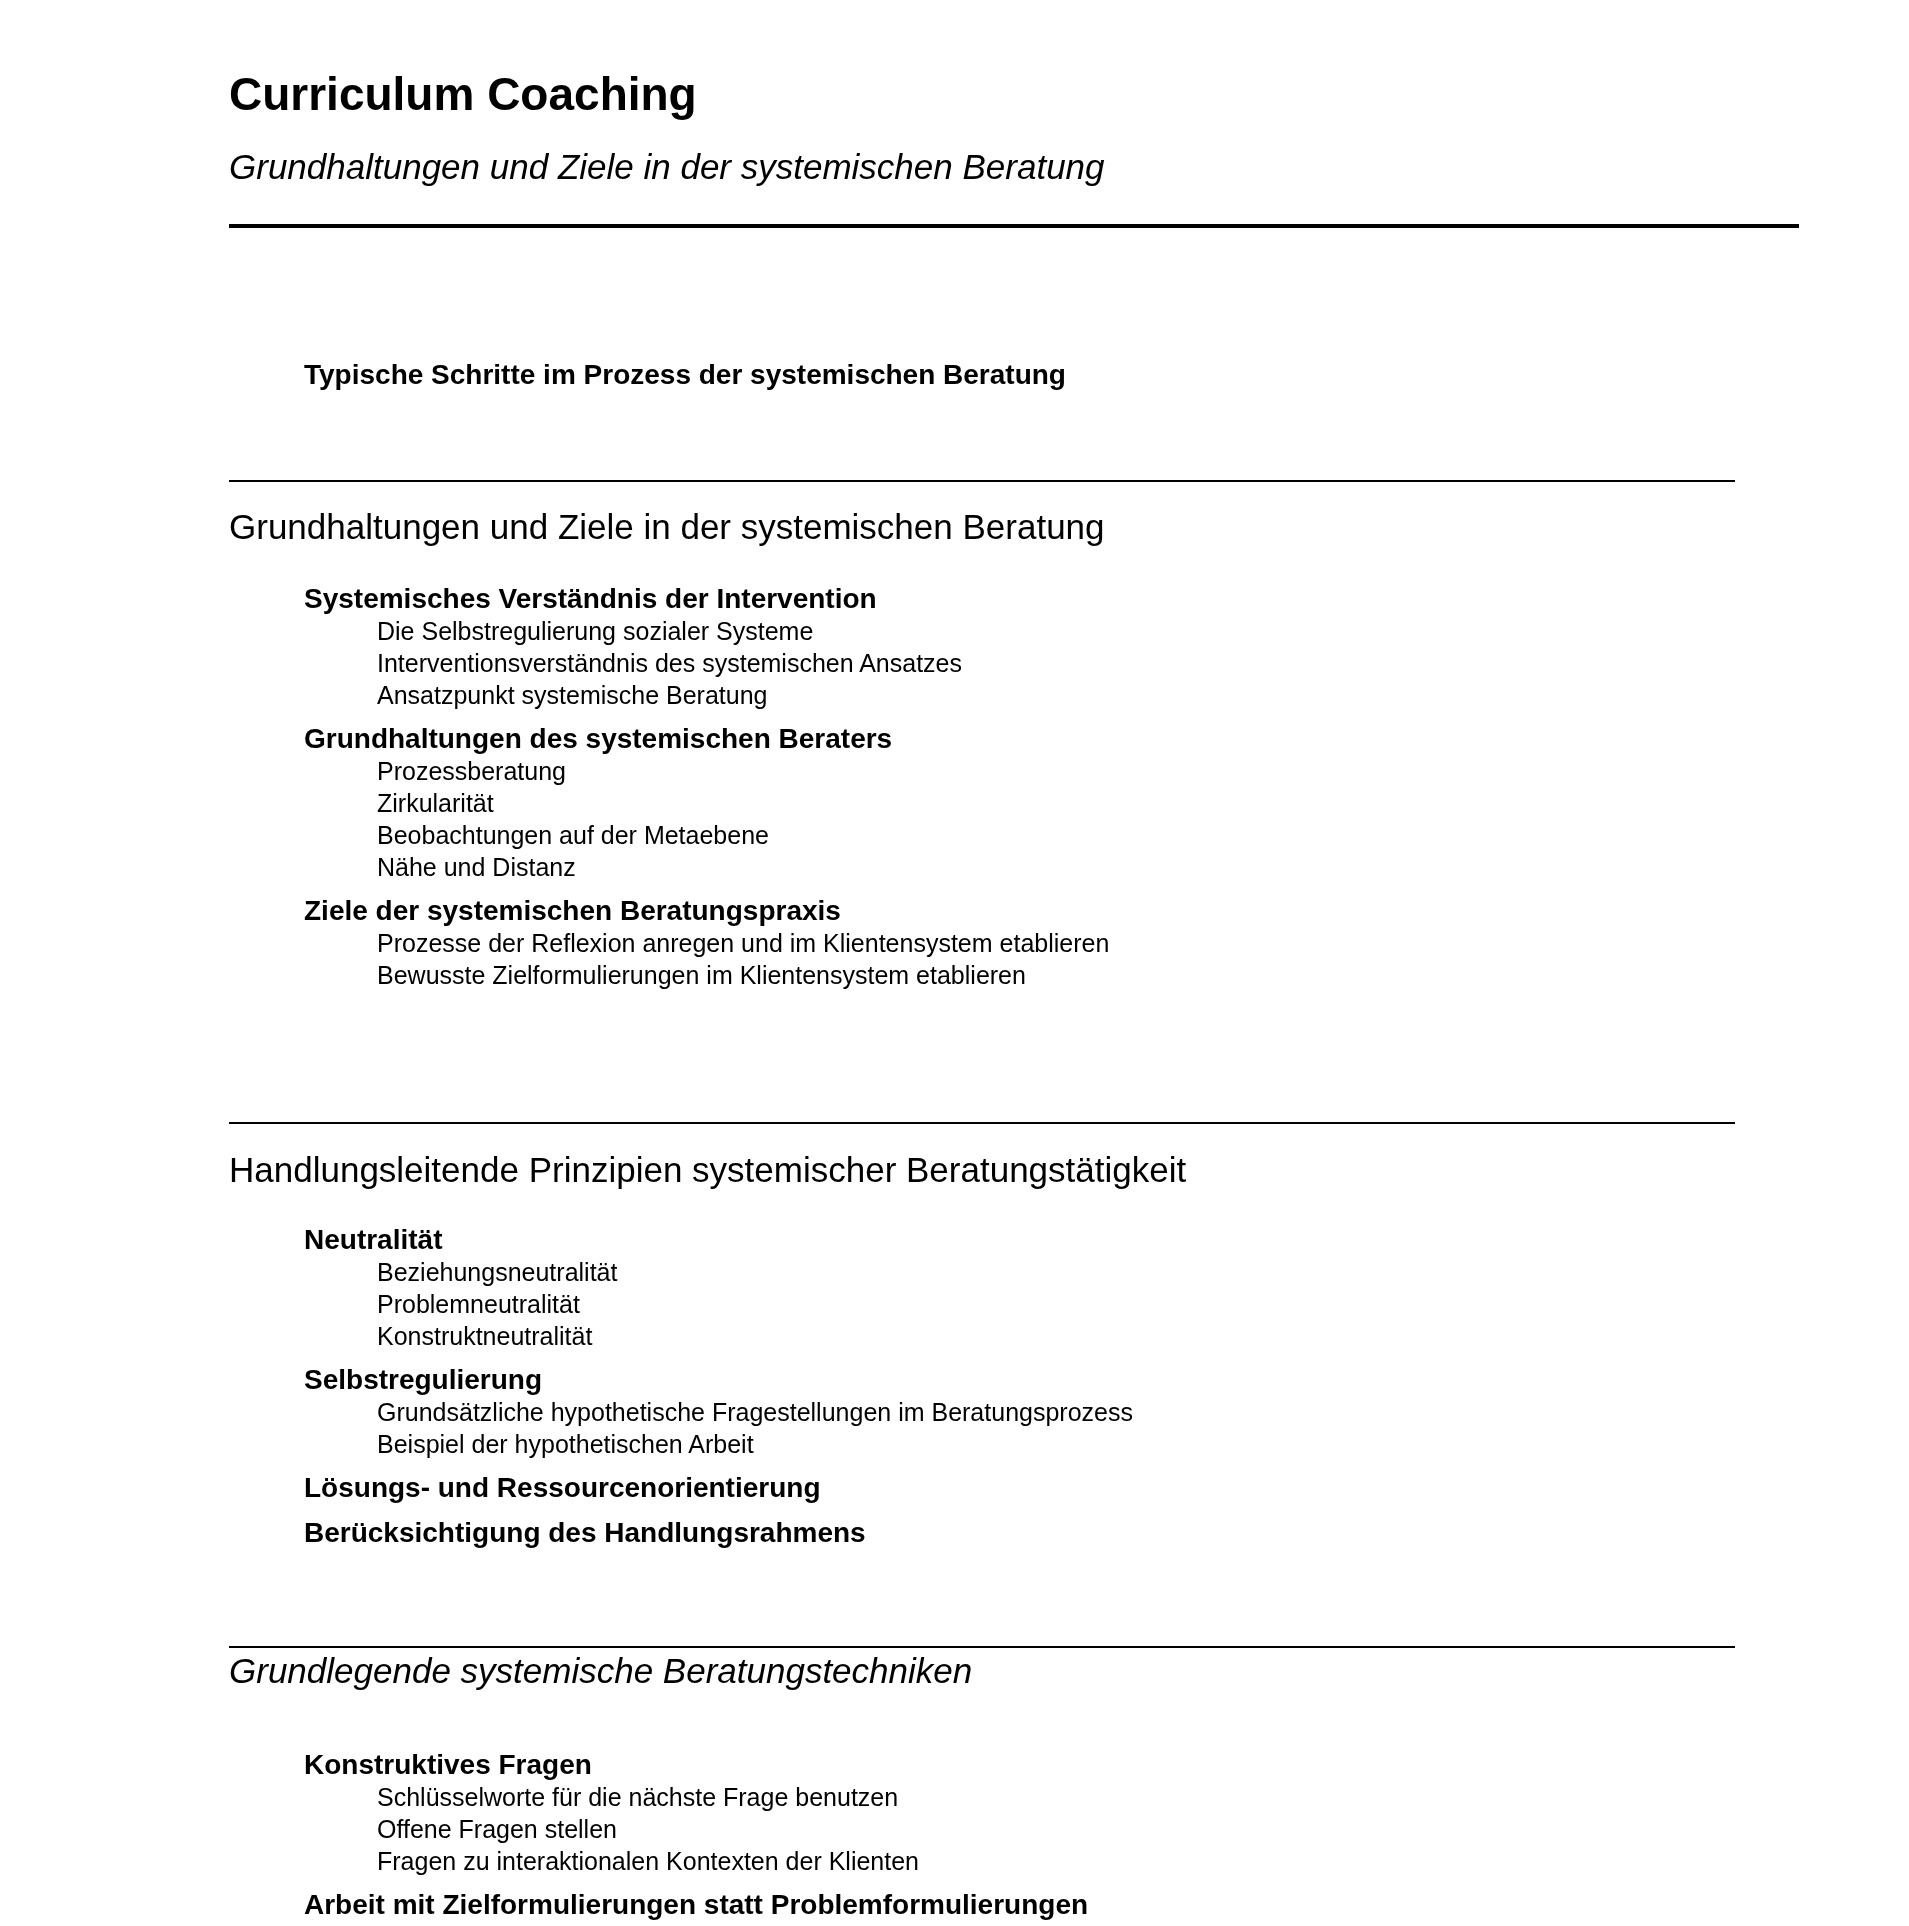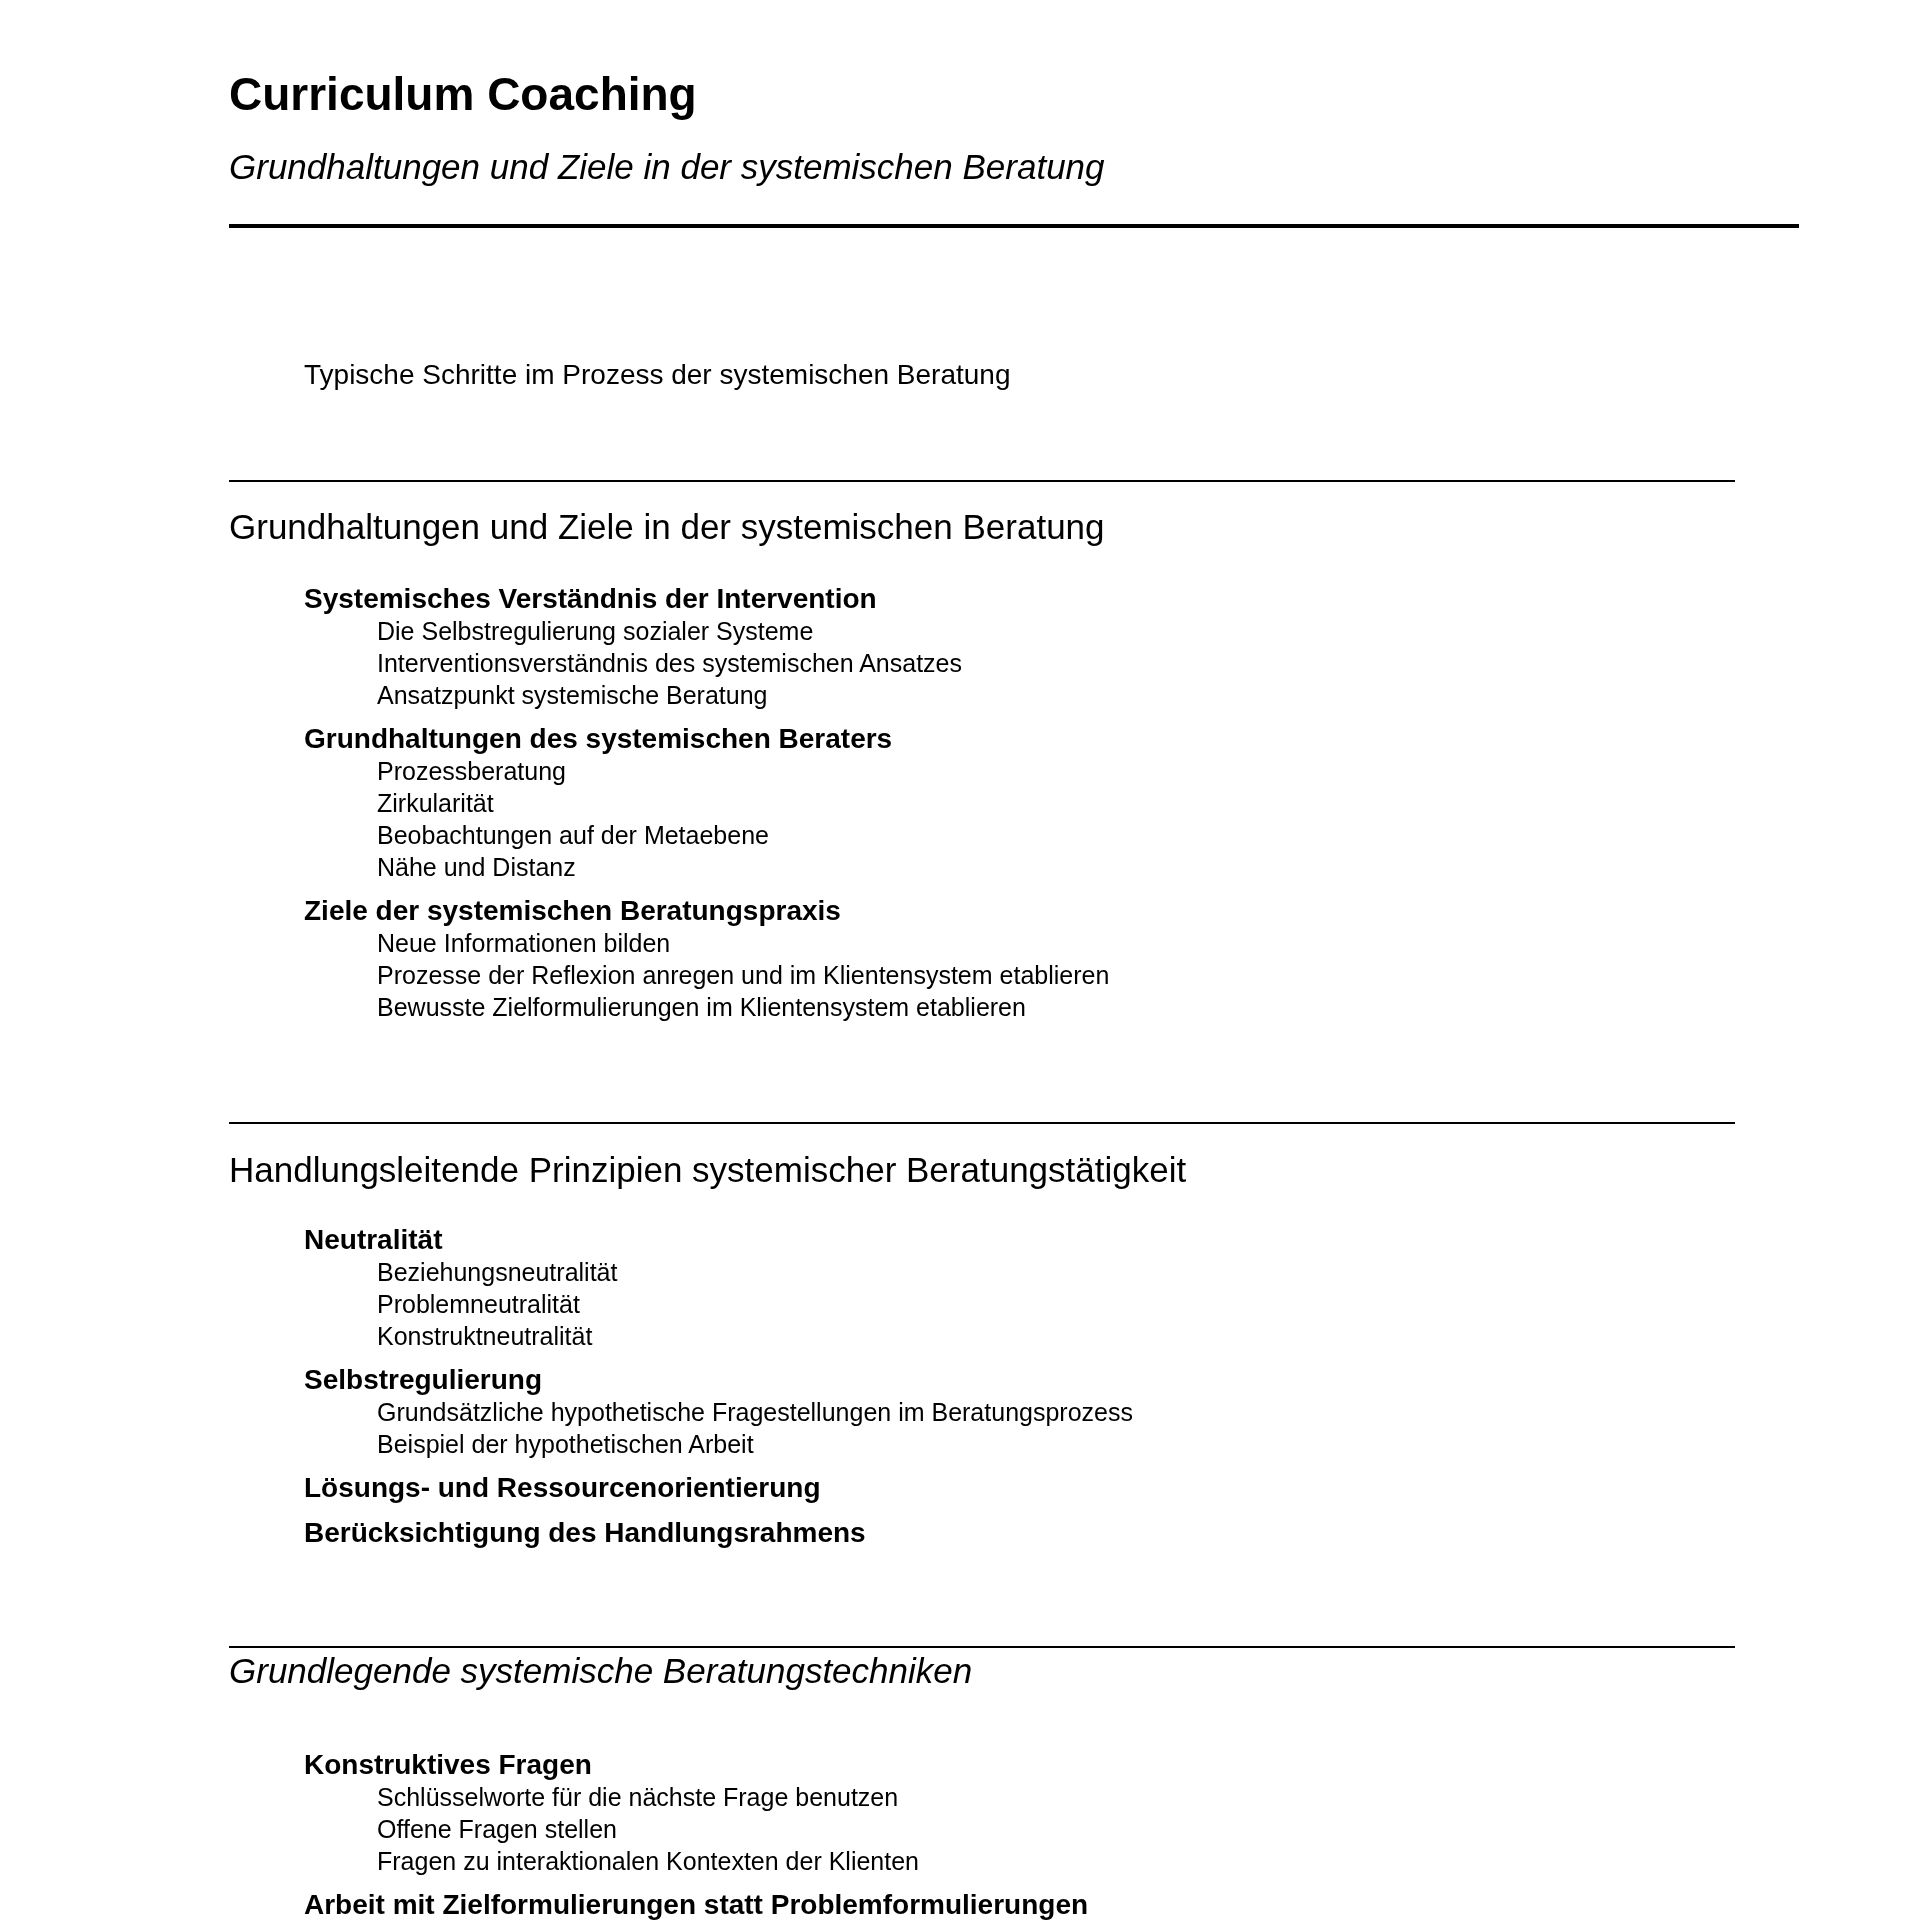--- a/index.html
+++ b/index.html
@@ -4,21 +4,21 @@
   <style>
     html, body { margin: 0; padding: 0; background: #ffffff; }
     body {
       width: 1910px; height: 2703px; position: relative; overflow: hidden;
       font-family: "Liberation Sans", sans-serif; color: #000000;
     }
     .abs { position: absolute; }
     .header-title { left: 229px; top: 69px; font-size: 46px; font-weight: bold; line-height: 1.1; white-space: nowrap; }
     .header-subtitle { left: 229px; top: 148px; font-size: 35px; font-style: italic; line-height: 1.1; white-space: nowrap; }
     .header-rule { left: 229px; top: 224px; width: 1570px; height: 4.2px; background: #000; }
-    .intro { left: 304px; top: 359px; font-size: 28px; font-weight: normal; white-space: nowrap; }
+    .intro { left: 304px; top: 359px; font-size: 28px; font-weight: bold; white-space: nowrap; }
     .section-rule { left: 229px; width: 1506px; height: 1.9px; background: #000; }
     .section-title { left: 229px; font-size: 35px; white-space: nowrap; line-height: 1.1; }
     .section-body { left: 304px; width: 1464px; }
     .topic { font-size: 28px; font-weight: bold; line-height: 33px; white-space: nowrap; }
     .sub { font-size: 25px; line-height: 32px; padding-left: 73px; white-space: nowrap; }
     .topic + .topic { margin-top: 12.3px; }
     .sub + .topic { margin-top: 10.8px; }
   </style>
 </head>
 <body>
@@ -35,21 +35,20 @@
     <div class="topic">Systemisches Verständnis der Intervention</div>
     <div class="sub">Die Selbstregulierung sozialer Systeme</div>
     <div class="sub">Interventionsverständnis des systemischen Ansatzes</div>
     <div class="sub">Ansatzpunkt systemische  Beratung</div>
     <div class="topic">Grundhaltungen des systemischen Beraters</div>
     <div class="sub">Prozessberatung</div>
     <div class="sub">Zirkularität</div>
     <div class="sub">Beobachtungen auf der Metaebene</div>
     <div class="sub">Nähe und Distanz</div>
     <div class="topic">Ziele der systemischen Beratungspraxis</div>
-    <div class="sub">Neue Informationen bilden</div>
     <div class="sub">Prozesse der Reflexion anregen und im Klientensystem etablieren</div>
     <div class="sub">Bewusste Zielformulierungen im Klientensystem etablieren</div>
   </div>
 
 <div class="abs section-rule" style="top:1122px;"></div>
 <div class="abs section-title" style="top:1151px;">Handlungsleitende Prinzipien systemischer Beratungstätigkeit</div>
 <div class="abs section-body" style="top:1223px;">
     <div class="topic">Neutralität</div>
     <div class="sub">Beziehungsneutralität</div>
     <div class="sub">Problemneutralität</div>

